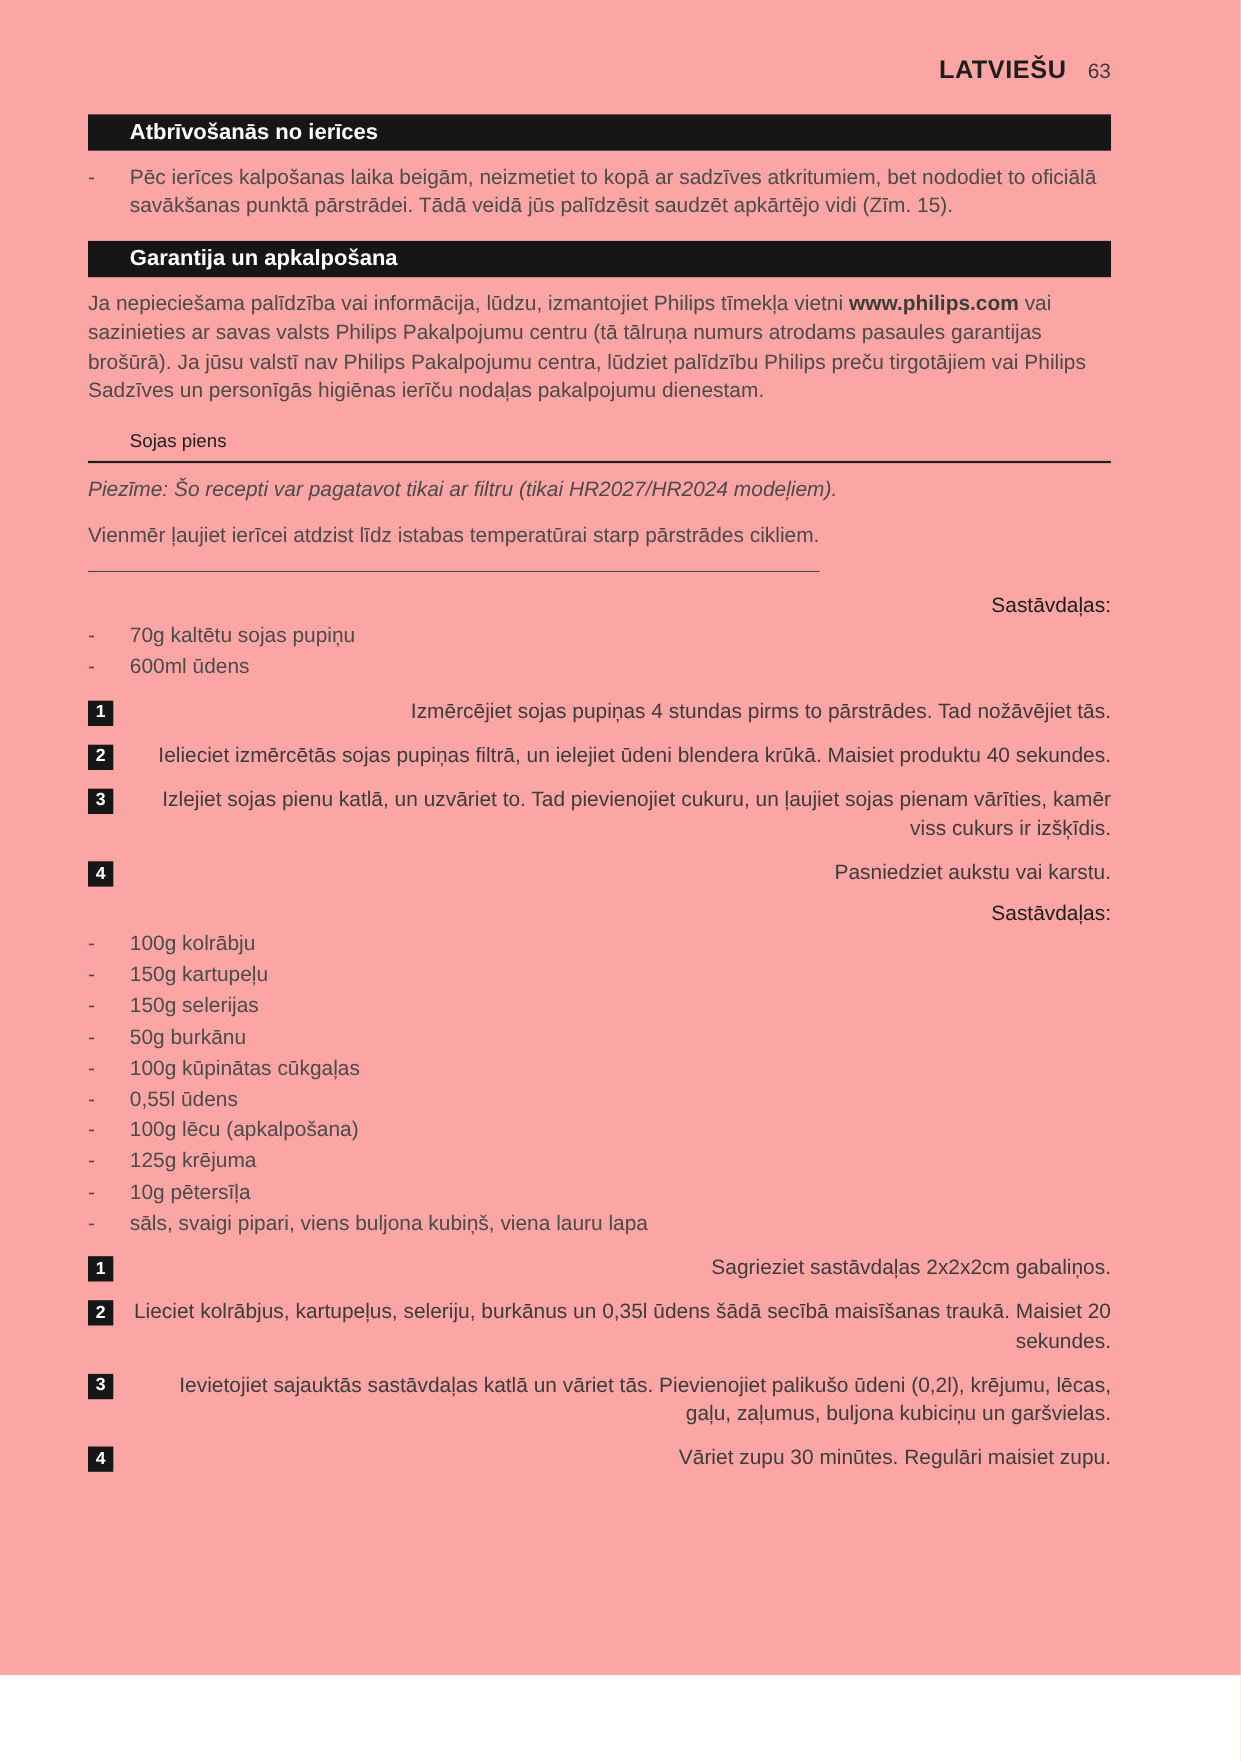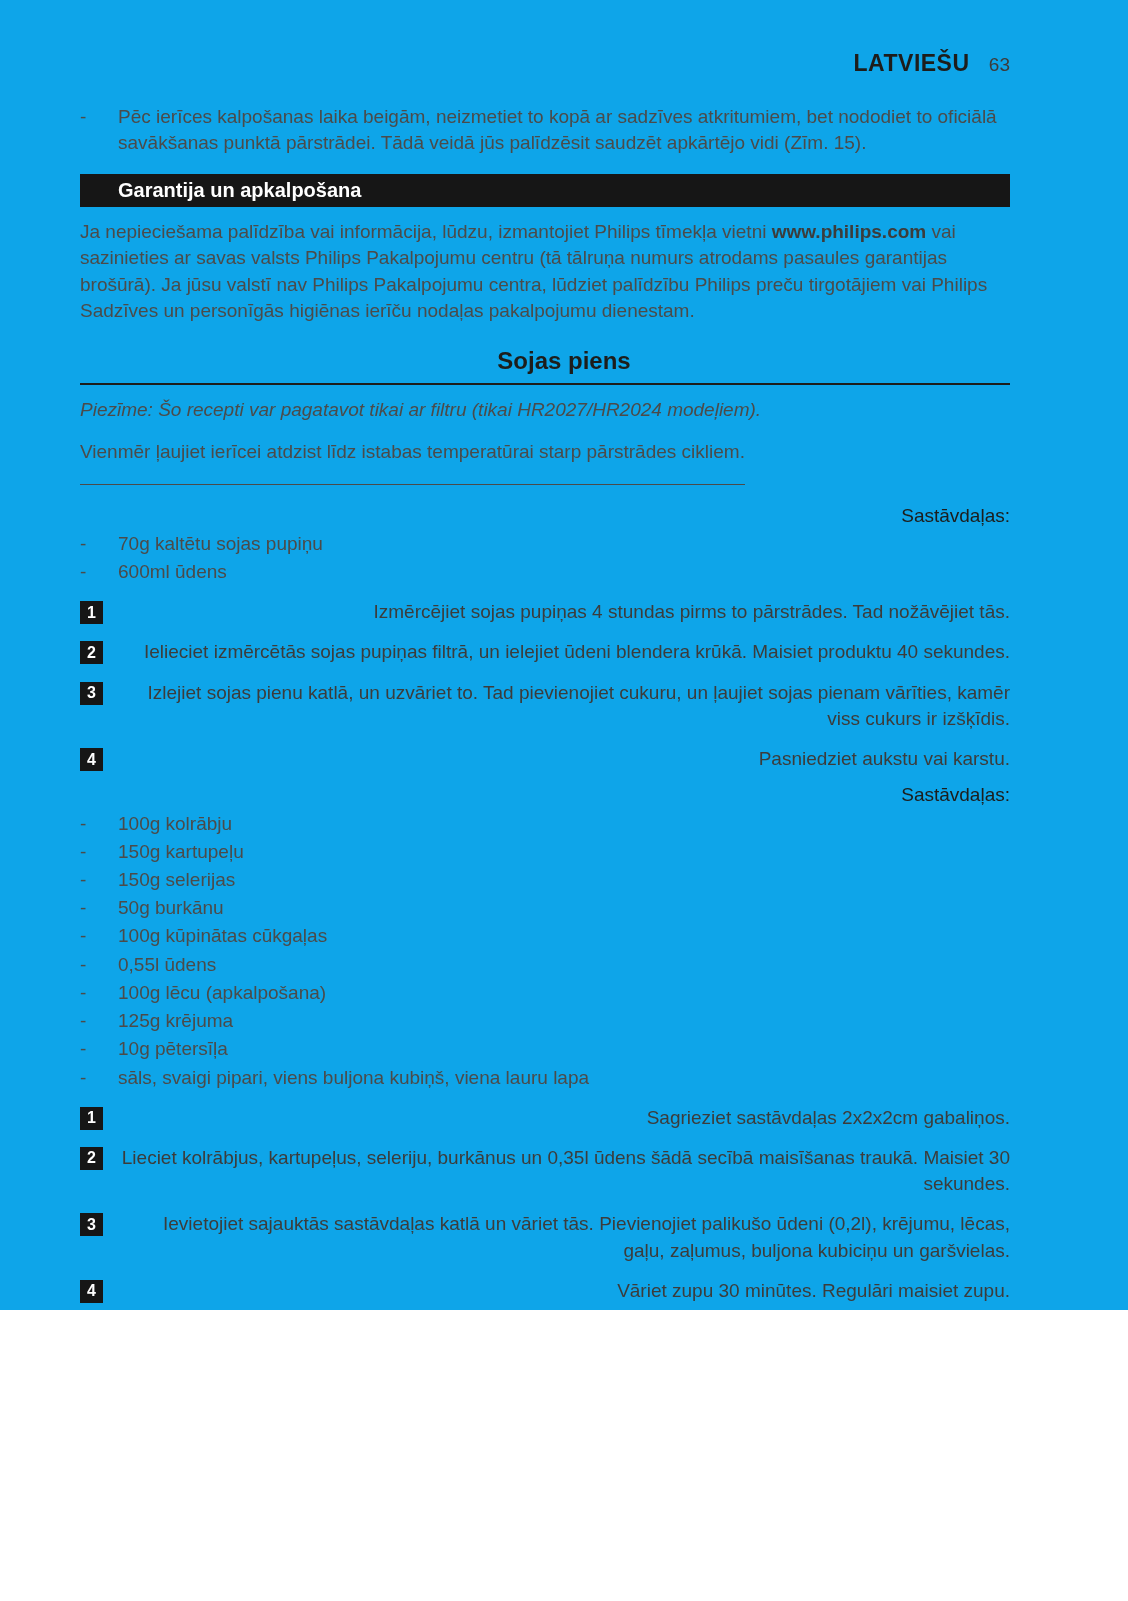--- a/index.html
+++ b/index.html
@@ -1,21 +1,21 @@
 <!DOCTYPE html>
 <html><head>
 <meta charset="utf-8">
 <style>
   * { box-sizing: border-box; }
   html, body { margin: 0; padding: 0; background: #ffffff; }
   .page {
     width: 1128px;
-    height: 1310px;
+    height: 1523px;
     margin: 0 auto;
-    background: #0ea5e9;
+    background: #fca5a5;
     font-family: "Liberation Sans", sans-serif;
     color: #4b4b4a;
     font-size: 19px;
     line-height: 1.38;
     padding: 48px 118px 40px 80px;
     position: relative;
   }
   
   .page-header {
     text-align: right;
@@ -47,27 +47,26 @@
   
   .para { margin: 0 0 20px 0; }
   .para b { color: #3c3c3b; }
   
   .dash-item { display: flex; margin: 0 0 2px 0; }
   .dash-item .dash { width: 38px; flex: none; }
   .dash-item .dash-text { flex: 1; }
   .dash-block { margin-bottom: 14px; }
   
   .recipe-heading {
-    font-weight: bold;
+    font-weight: normal;
     color: #1d1d1b;
-    font-size: 24px;
+    font-size: 17px;
     padding: 0 0 6px 38px;
     border-bottom: 2px solid #1d1d1b;
     margin: 18px 0 12px 0;
-    text-align: center;
   }
   .note {
     font-style: italic;
     margin: 0 0 16px 0;
   }
   .warning {
     margin: 0 0 18px 0;
   }
   .warning span {
     display: inline-block;
@@ -108,20 +107,23 @@
 </head>
 <body>
 
 <div class="page">
 
   <div class="page-header">
     <span class="lang">LATVIEŠU</span>
     <span class="pagenum">63</span>
   </div>
 
+  <div class="section-bar">
+    <span>Atbrīvošanās no ierīces</span>
+  </div>
   <div class="dash-block">
     <div class="dash-item">
       <span class="dash">-</span>
       <span class="dash-text">Pēc ierīces kalpošanas laika beigām, neizmetiet to kopā ar sadzīves atkritumiem, bet nododiet to oficiālā savākšanas punktā pārstrādei. Tādā veidā jūs palīdzēsit saudzēt apkārtējo vidi (Zīm. 15).</span>
     </div>
   </div>
 
   <div class="section-bar">
     <span>Garantija un apkalpošana</span>
   </div>
@@ -212,21 +214,21 @@
     </div>
   </div>
 
   <div class="steps-block">
     <div class="step">
       <span class="step-num">1</span>
       <span class="step-text">Sagrieziet sastāvdaļas 2x2x2cm gabaliņos.</span>
     </div>
     <div class="step">
       <span class="step-num">2</span>
-      <span class="step-text">Lieciet kolrābjus, kartupeļus, seleriju, burkānus un 0,35l ūdens šādā secībā maisīšanas traukā. Maisiet 30 sekundes.</span>
+      <span class="step-text">Lieciet kolrābjus, kartupeļus, seleriju, burkānus un 0,35l ūdens šādā secībā maisīšanas traukā. Maisiet 20 sekundes.</span>
     </div>
     <div class="step">
       <span class="step-num">3</span>
       <span class="step-text">Ievietojiet sajauktās sastāvdaļas katlā un vāriet tās. Pievienojiet palikušo ūdeni (0,2l), krējumu, lēcas, gaļu, zaļumus, buljona kubiciņu un garšvielas.</span>
     </div>
     <div class="step">
       <span class="step-num">4</span>
       <span class="step-text">Vāriet zupu 30 minūtes. Regulāri maisiet zupu.</span>
     </div>
   </div>

